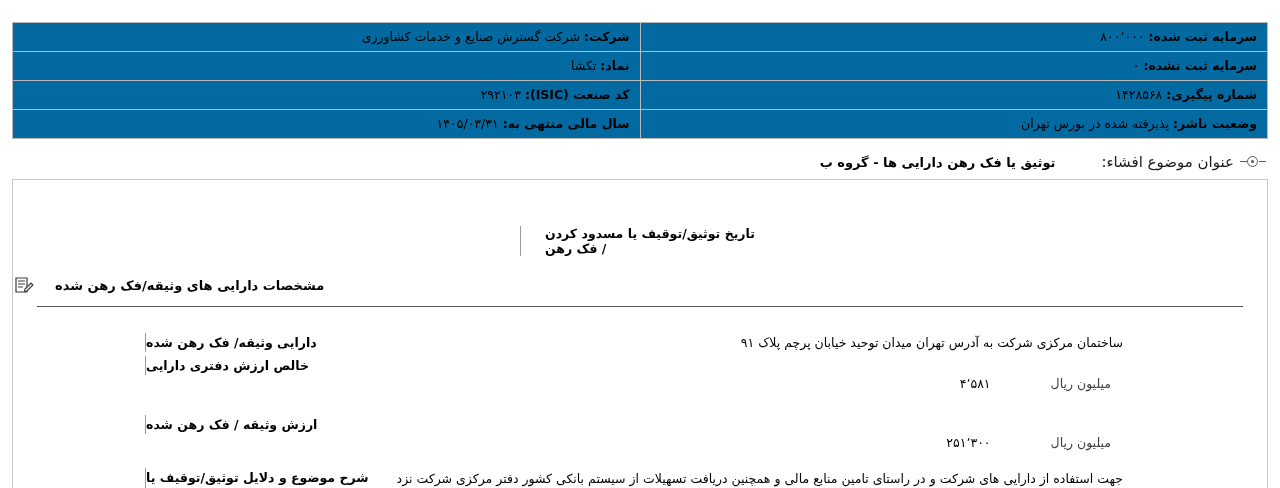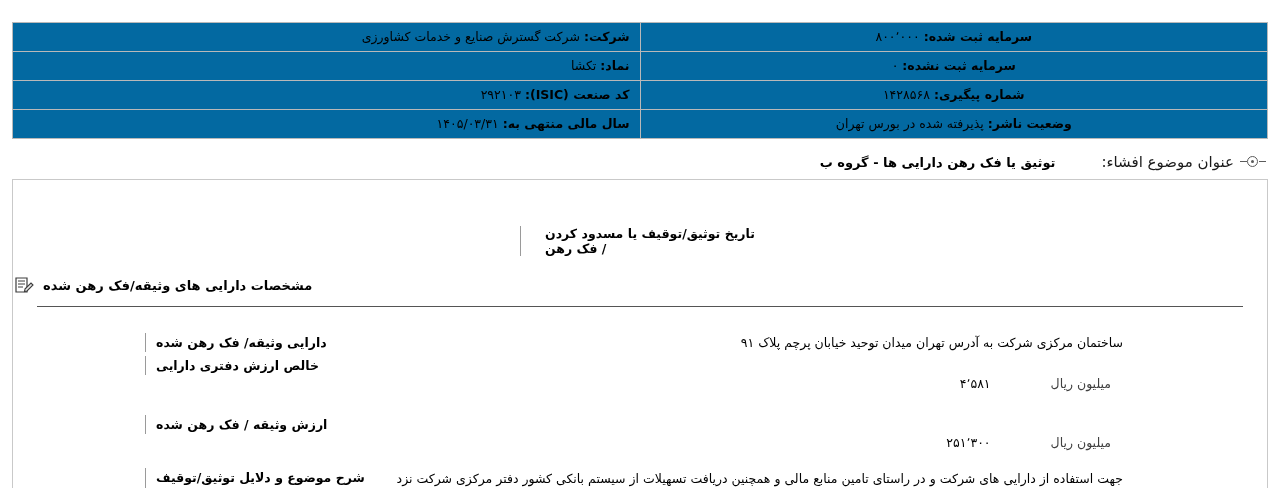--- a/index.html
+++ b/index.html
@@ -33,21 +33,21 @@
   .info-table td {
     border: 1px solid #b9b9b9;
     padding: 4px 10px 5px 10px;
     height: 19px;
     vertical-align: middle;
     background: #0369a1;
     white-space: nowrap;
     overflow: hidden;
   }
   .info-table td.right-cell { width: 50%; text-align: right; }
-  .info-table td.left-cell  { width: 50%; text-align: center; }
+  .info-table td.left-cell  { width: 50%; text-align: right; }
   .lbl { font-weight: bold; }
   .val { font-weight: normal; }
 
   
   .subject-row {
     display: flex;
     align-items: center;
     gap: 6px;
     margin: 14px 14px 0 12px;
     font-size: 12.5px;
@@ -120,21 +120,21 @@
     padding-right: 18px;
     width: 240px;
     box-sizing: border-box;
     text-align: right;
   }
 
   .section-head {
     display: flex;
     align-items: center;
     justify-content: flex-end;
-    gap: 8px;
+    gap: 20px;
     margin: 18px 18px 0 0;
     font-size: 13px;
     font-weight: bold;
   }
   .section-head .title { order: 1; }
   .doc-icon { order: 2; width: 22px; height: 22px; flex: 0 0 auto; }
 
   .hr {
     border: none;
     border-top: 1px solid #555;
@@ -149,21 +149,20 @@
   .drow {
     display: flex;
     justify-content: center;
     align-items: flex-start;
     margin-bottom: 4px;
   }
   .dlabel {
     width: 230px;
     text-align: left;
     font-weight: bold;
-    padding-left: 10px;
     border-left: 1px solid #9a9a9a;
     box-sizing: border-box;
     line-height: 19px;
   }
   .dvalue {
     width: 760px;
     text-align: right;
     padding-right: 12px;
     box-sizing: border-box;
     line-height: 19px;

